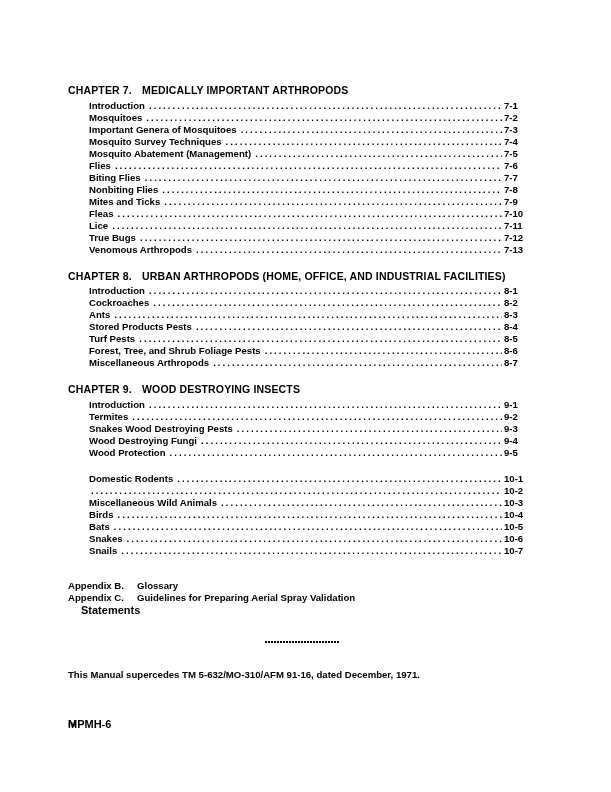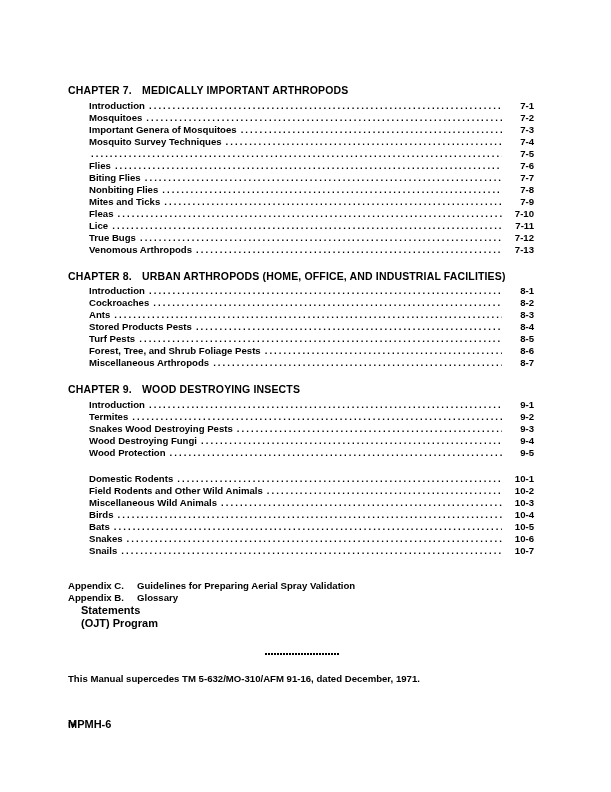--- a/index.html
+++ b/index.html
@@ -76,21 +76,20 @@
     white-space: nowrap;
     letter-spacing: 2.05px;
     font-weight: bold;
     font-size: 9.6px;
     position: relative;
     bottom: 0px;
     margin: 0 2px;
   }
   .entry-page {
     flex: 0 0 auto;
-    text-align: right;
     min-width: 30px;
   }
 
   
   .appendices {
     margin-top: 23px;
   }
   .appendix-row {
     font-size: 9.6px;
     font-weight: bold;
@@ -122,21 +121,21 @@
     width: 74px;
     height: 2px;
     background-image: repeating-linear-gradient(
       to right,
       #000 0px, #000 1.6px,
       transparent 1.6px, transparent 3.0px
     );
   }
 
   .supersedes {
-    margin-top: 12px;
+    margin-top: 20px;
     font-size: 9.6px;
     font-weight: bold;
     line-height: 12px;
     white-space: nowrap;
   }
 
   
   .footer {
     position: absolute;
     left: 68px;
@@ -187,20 +186,21 @@
               <span class="entry-title">Important Genera of Mosquitoes</span>
               <span class="entry-dots">...............................................................................................................................</span>
               <span class="entry-page">7-3</span>
             </div>
             <div class="entry">
               <span class="entry-title">Mosquito Survey Techniques</span>
               <span class="entry-dots">...............................................................................................................................</span>
               <span class="entry-page">7-4</span>
             </div>
             <div class="entry">
+              <span class="entry-title">Mosquito Abatement (Management)</span>
               <span class="entry-dots">...............................................................................................................................</span>
               <span class="entry-page">7-5</span>
             </div>
             <div class="entry">
               <span class="entry-title">Flies</span>
               <span class="entry-dots">...............................................................................................................................</span>
               <span class="entry-page">7-6</span>
             </div>
             <div class="entry">
               <span class="entry-title">Biting Flies</span>
@@ -310,21 +310,20 @@
           </div>
         </div>
         <div class="chapter">
           <div class="entries">
             <div class="entry">
               <span class="entry-title">Domestic Rodents</span>
               <span class="entry-dots">...............................................................................................................................</span>
               <span class="entry-page">10-1</span>
             </div>
             <div class="entry">
-              <span class="entry-title">Field Rodents and Other Wild Animals</span>
               <span class="entry-dots">...............................................................................................................................</span>
               <span class="entry-page">10-2</span>
             </div>
             <div class="entry">
               <span class="entry-title">Miscellaneous Wild Animals</span>
               <span class="entry-dots">...............................................................................................................................</span>
               <span class="entry-page">10-3</span>
             </div>
             <div class="entry">
               <span class="entry-title">Birds</span>
@@ -345,24 +344,23 @@
               <span class="entry-title">Snails</span>
               <span class="entry-dots">...............................................................................................................................</span>
               <span class="entry-page">10-7</span>
             </div>
           </div>
         </div>
       </div>
 
     <div class="appendices">
       <div id="appendices-container">
+          <div class="appendix-row"><span class="ap-label">Appendix B.</span><span>Glossary</span></div>
           <div class="appendix-row"><span class="ap-label">Appendix C.</span><span>Guidelines for Preparing Aerial Spray Validation</span></div>
-          <div class="appendix-row"><span class="ap-label">Appendix B.</span><span>Glossary</span></div>
           <div class="appendix-cont">Statements</div>
-          <div class="appendix-cont">(OJT) Program</div>
         </div>
     </div>
 
     <div class="separator-wrap">
       <div class="separator"></div>
     </div>
 
     <div class="supersedes">This Manual supercedes TM 5-632/MO-310/AFM 91-16, dated December, 1971.</div>
   </div>
 

